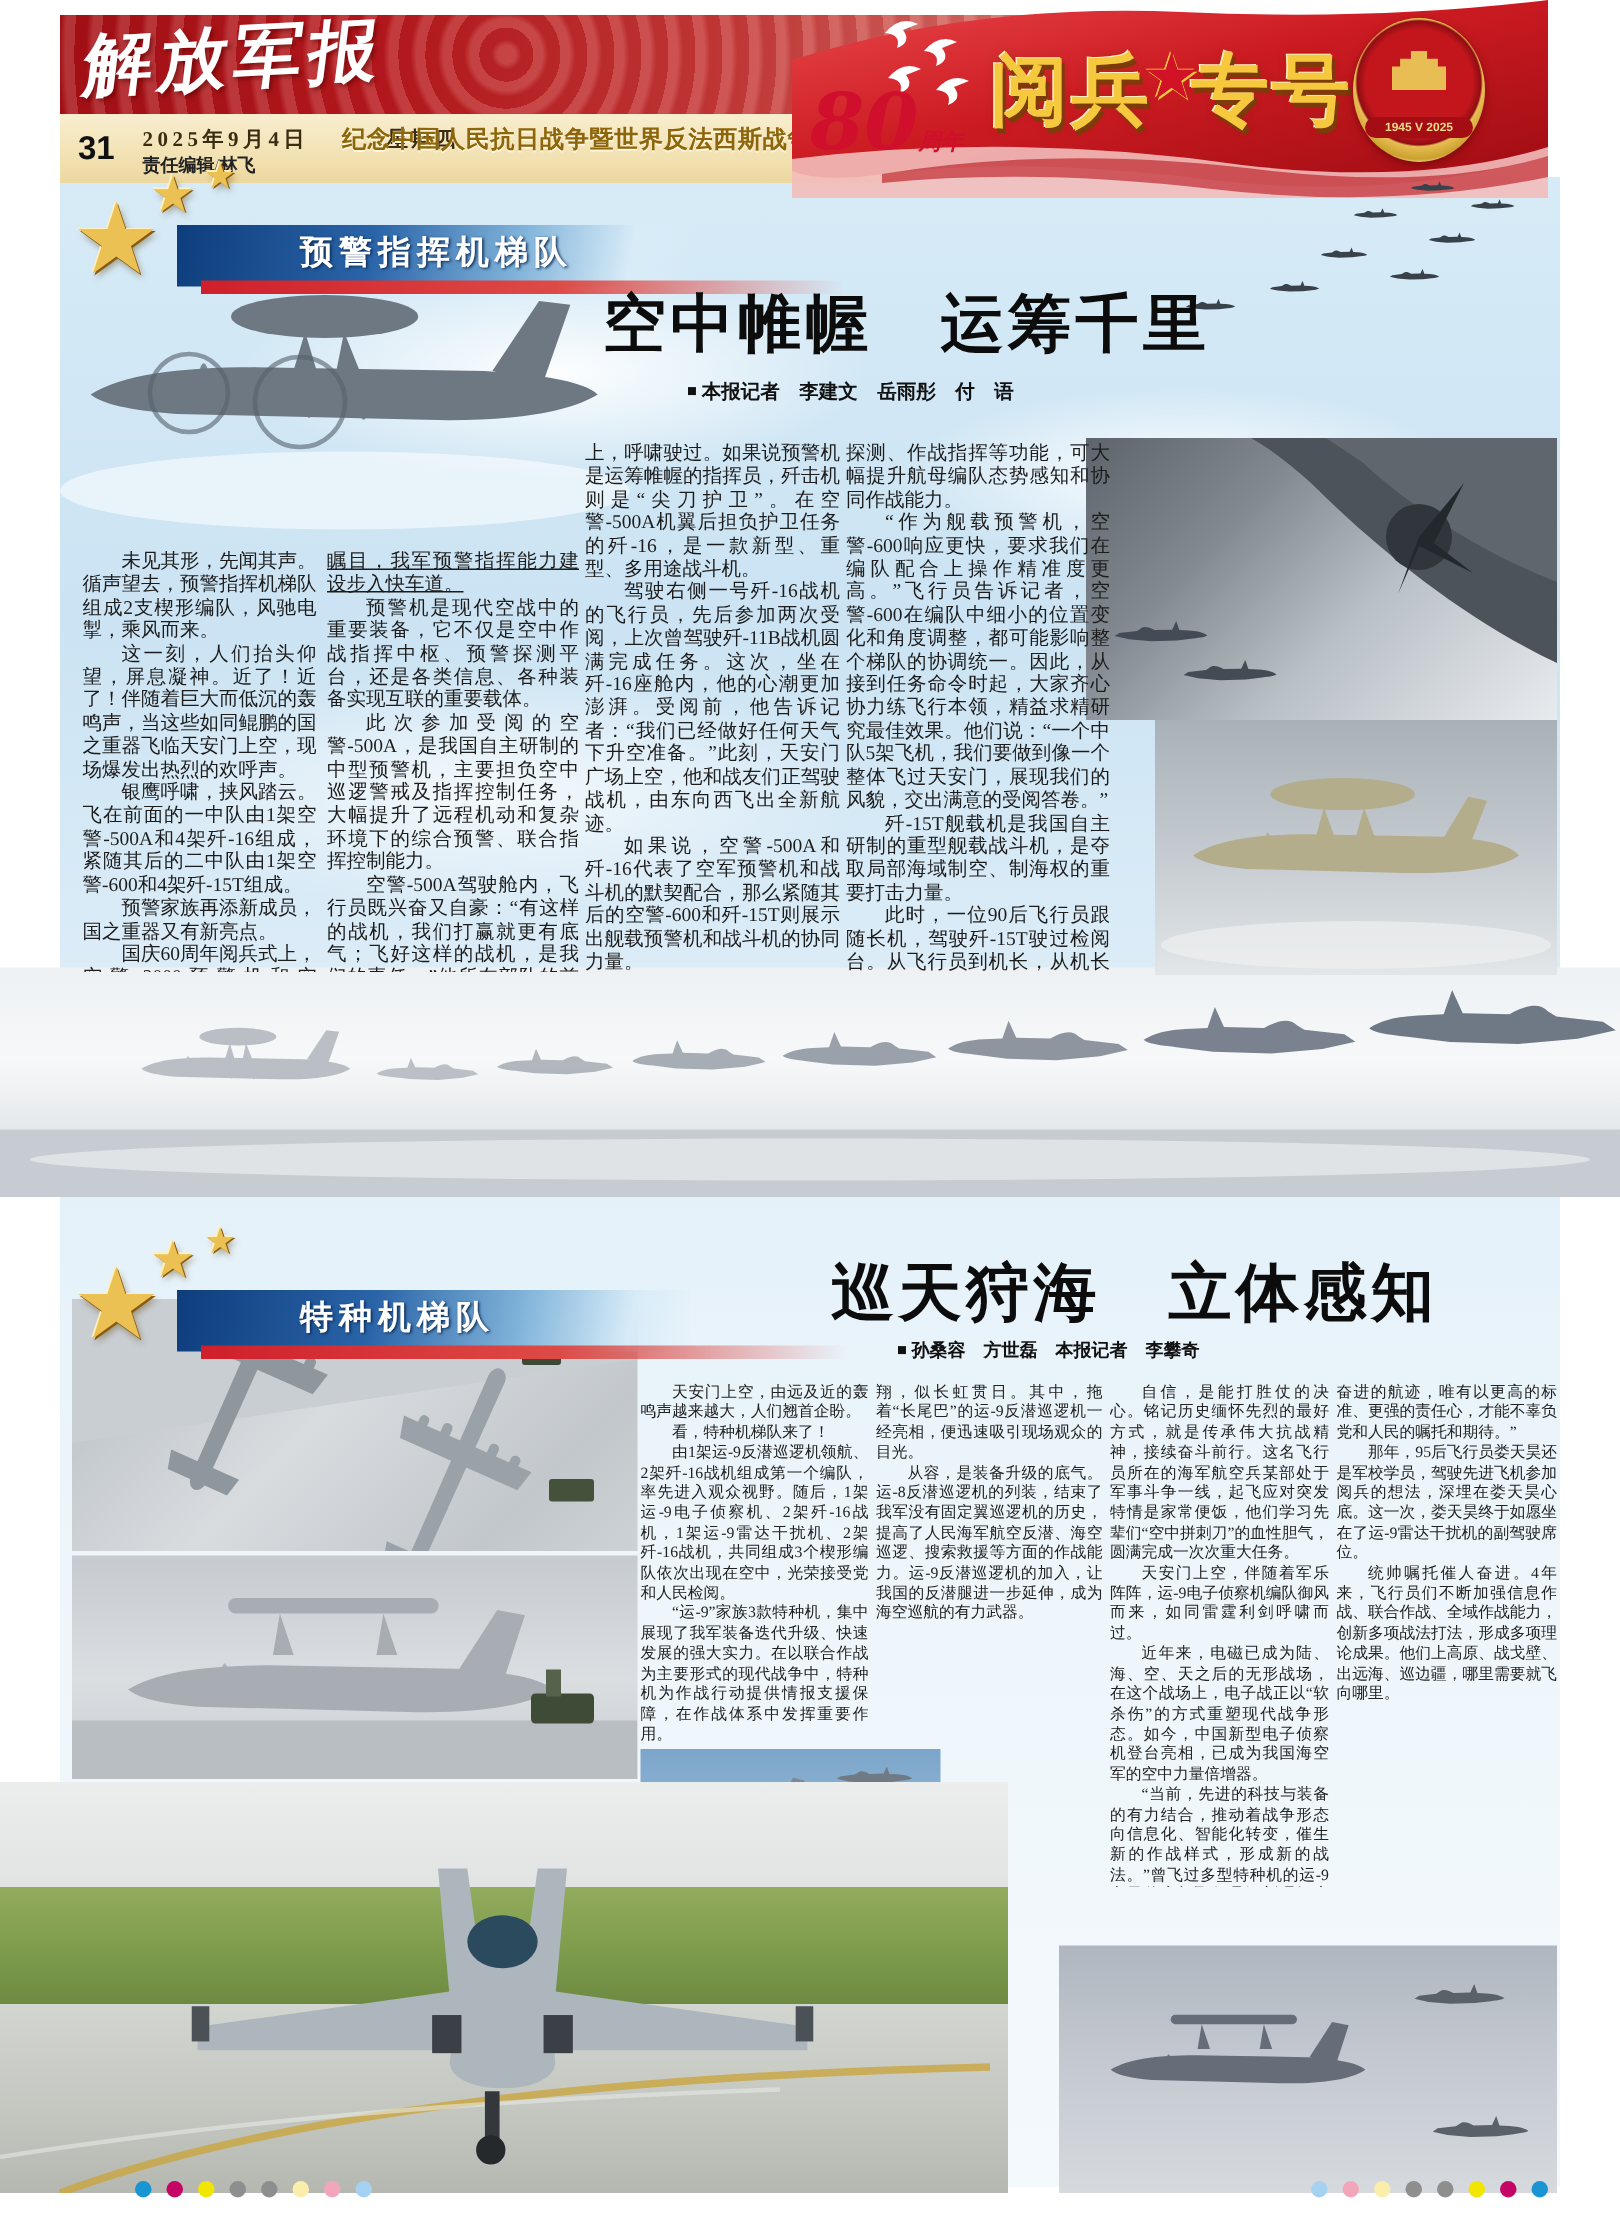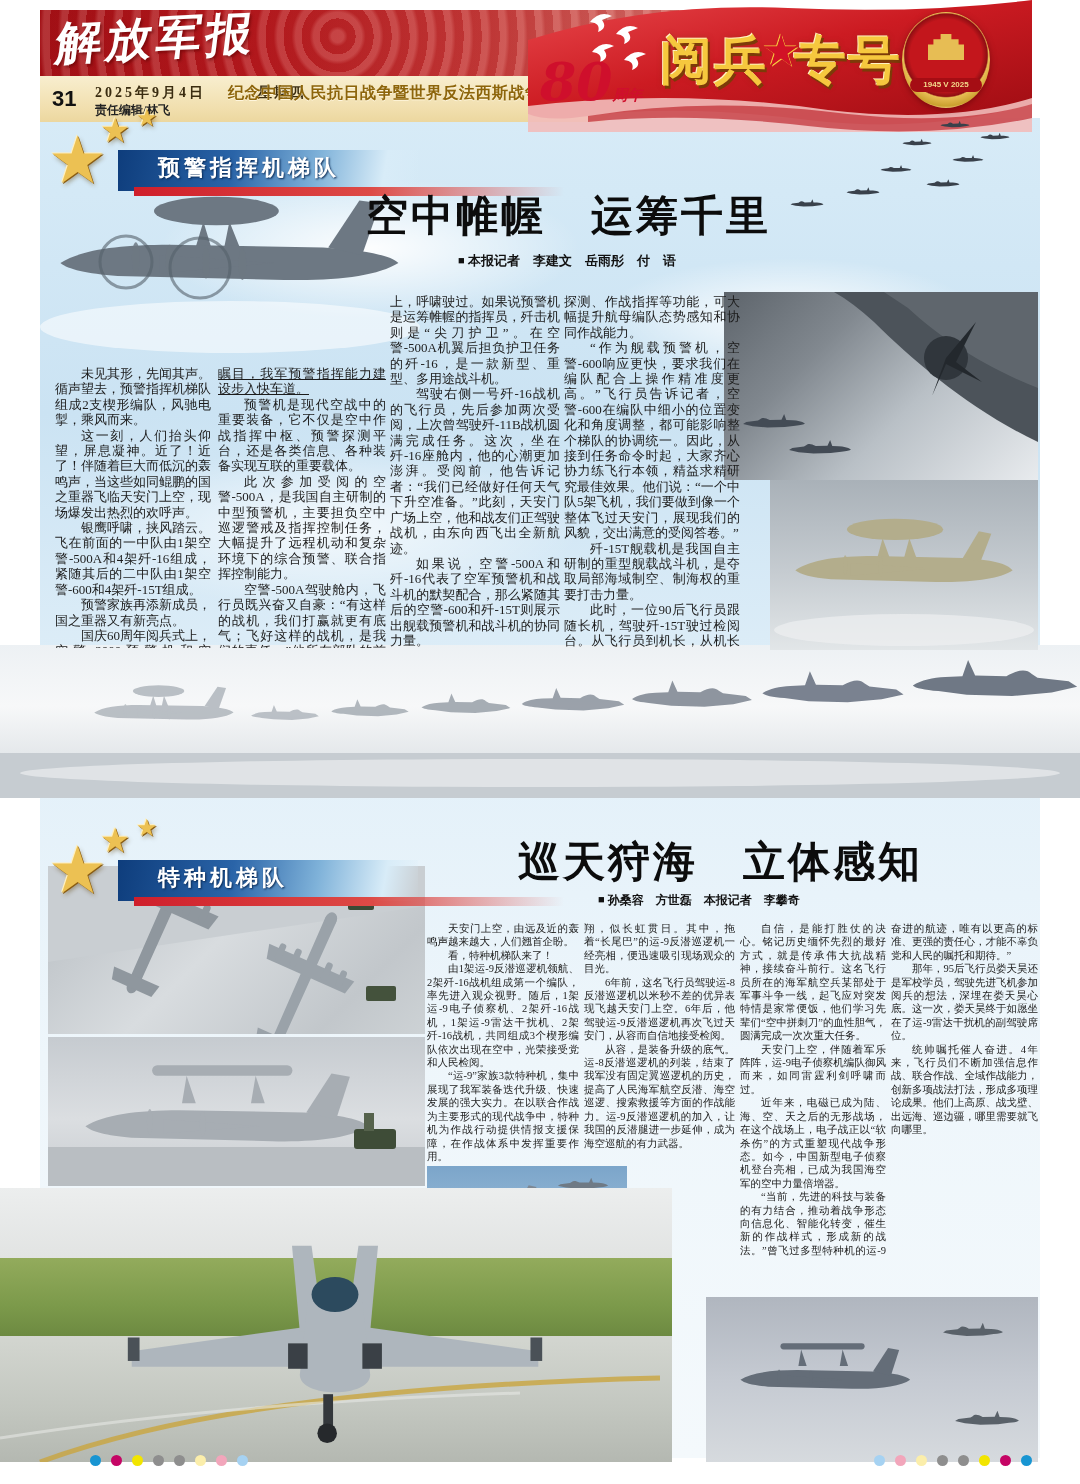--- a/index.html
+++ b/index.html
@@ -43,34 +43,34 @@
      background:radial-gradient(circle at 50% 45%,#c3161c 0 52%,#8f0e13 60%,#e7bd54 62%,#caa02e 74%,#f3d98a 78%,#b98d23 100%);
      box-shadow:0 2px 6px rgba(80,0,0,.5);}
   .emblem .ribbon{position:absolute;left:8px;bottom:16px;width:72px;height:14px;background:#a50d14;border-radius:7px;
      color:#f3d98a;font-size:8px;font-weight:bold;text-align:center;line-height:14px;font-family:"Liberation Sans",sans-serif;}
   .emblem .wall{position:absolute;left:26px;top:22px;width:36px;height:26px;background:#e7bd54;
      clip-path:polygon(0 100%,0 40%,15% 40%,15% 20%,35% 20%,35% 0,65% 0,65% 20%,85% 20%,85% 40%,100% 40%,100% 100%);}
 
   
   .badge{width:520px;height:70px;z-index:4;}
   .badge .bar{position:absolute;left:70px;top:18px;width:300px;height:41px;
-     background:linear-gradient(100deg,#0e3d7c 0%,#2a64a8 38%,#7fb2d9 66%,#d8ecf8 88%,rgba(216,236,248,0) 100%);}
+     background:linear-gradient(100deg,#0e3d7c 0%,#2a64a8 38%,#7fb2d9 66%,#d8ecf8 88%,rgba(216,236,248,0) 100%);padding-left:42px;}
   .badge .bar span{display:block;color:#fff;font-weight:bold;font-size:22px;letter-spacing:4px;
      padding-left:40px;line-height:35px;font-family:"Liberation Sans",sans-serif;text-shadow:1px 1px 2px #0a2a55;}
   .badge .stripe{position:absolute;left:86px;top:55px;width:430px;height:9px;
      background:linear-gradient(90deg,#cf1f2b 0%,#dd4a46 55%,rgba(221,74,70,0) 100%);}
   .badge .s1,.badge .s2,.badge .s3{position:absolute;color:#ecc153;line-height:1;
      text-shadow:1px 1px 0 #8a5c12,-1px -1px 0 #fff0c0,2px 3px 4px rgba(90,60,0,.4);}
   .badge .s1{left:0px;top:-4px;font-size:66px;}
   .badge .s2{left:52px;top:-18px;font-size:34px;}
   .badge .s3{left:88px;top:-26px;font-size:24px;}
 
   
   .headline{font-family:"Liberation Sans",sans-serif;font-weight:900;color:#0c0c0c;
-     font-size:42px;letter-spacing:3px;white-space:nowrap;z-index:4;}
+     font-size:42px;letter-spacing:3px;white-space:nowrap;z-index:4;margin-left:36px;}
   .byline{font-size:13px;font-weight:bold;color:#111;z-index:4;white-space:nowrap;}
   .byline .mk{font-size:11px;vertical-align:1px;}
 
   
   .col{overflow:hidden;text-align:justify;z-index:4;}
   .col p{margin:0;text-indent:2em;}
   .a1 .col{font-size:13px;line-height:15.4px;color:#1c1c1c;}
   .a2 .col{font-size:10.5px;line-height:13.4px;color:#222;}
 
   
@@ -374,21 +374,20 @@
       <div>
           <p>天安门上空，由远及近的轰鸣声越来越大，人们翘首企盼。</p>
           <p>看，特种机梯队来了！</p>
           <p>由1架运-9反潜巡逻机领航、2架歼-16战机组成第一个编队，率先进入观众视野。随后，1架运-9电子侦察机、2架歼-16战机，1架运-9雷达干扰机、2架歼-16战机，共同组成3个楔形编队依次出现在空中，光荣接受党和人民检阅。</p>
           <p>“运-9”家族3款特种机，集中展现了我军装备迭代升级、快速发展的强大实力。在以联合作战为主要形式的现代战争中，特种机为作战行动提供情报支援保障，在作战体系中发挥重要作用。</p>
         </div>
     </div>
     <div class="abs col" style="left:584px;top:922px;width:151px;height:240px;">
       <div>
           <p style="text-indent: 0px;">翔，似长虹贯日。其中，拖着“长尾巴”的运-9反潜巡逻机一经亮相，便迅速吸引现场观众的目光。</p>
-          <p>6年前，这名飞行员驾驶运-8反潜巡逻机以米秒不差的优异表现飞越天安门上空。6年后，他驾驶运-9反潜巡逻机再次飞过天安门，从容而自信地接受检阅。</p>
           <p>从容，是装备升级的底气。运-8反潜巡逻机的列装，结束了我军没有固定翼巡逻机的历史，提高了人民海军航空反潜、海空巡逻、搜索救援等方面的作战能力。运-9反潜巡逻机的加入，让我国的反潜腿进一步延伸，成为海空巡航的有力武器。</p>
         </div>
     </div>
     <div class="abs col" style="left:740px;top:922px;width:146px;height:336px;">
       <div>
           <p>自信，是能打胜仗的决心。铭记历史缅怀先烈的最好方式，就是传承伟大抗战精神，接续奋斗前行。这名飞行员所在的海军航空兵某部处于军事斗争一线，起飞应对突发特情是家常便饭，他们学习先辈们“空中拼刺刀”的血性胆气，圆满完成一次次重大任务。</p>
           <p>天安门上空，伴随着军乐阵阵，运-9电子侦察机编队御风而来，如同雷霆利剑呼啸而过。</p>
           <p>近年来，电磁已成为陆、海、空、天之后的无形战场，在这个战场上，电子战正以“软杀伤”的方式重塑现代战争形态。如今，中国新型电子侦察机登台亮相，已成为我国海空军的空中力量倍增器。</p>
           <p>“当前，先进的科技与装备的有力结合，推动着战争形态向信息化、智能化转变，催生新的作战样式，形成新的战法。”曾飞过多型特种机的运-9电子侦察机飞行员深刻理解肩负的使命。</p>
         </div>

